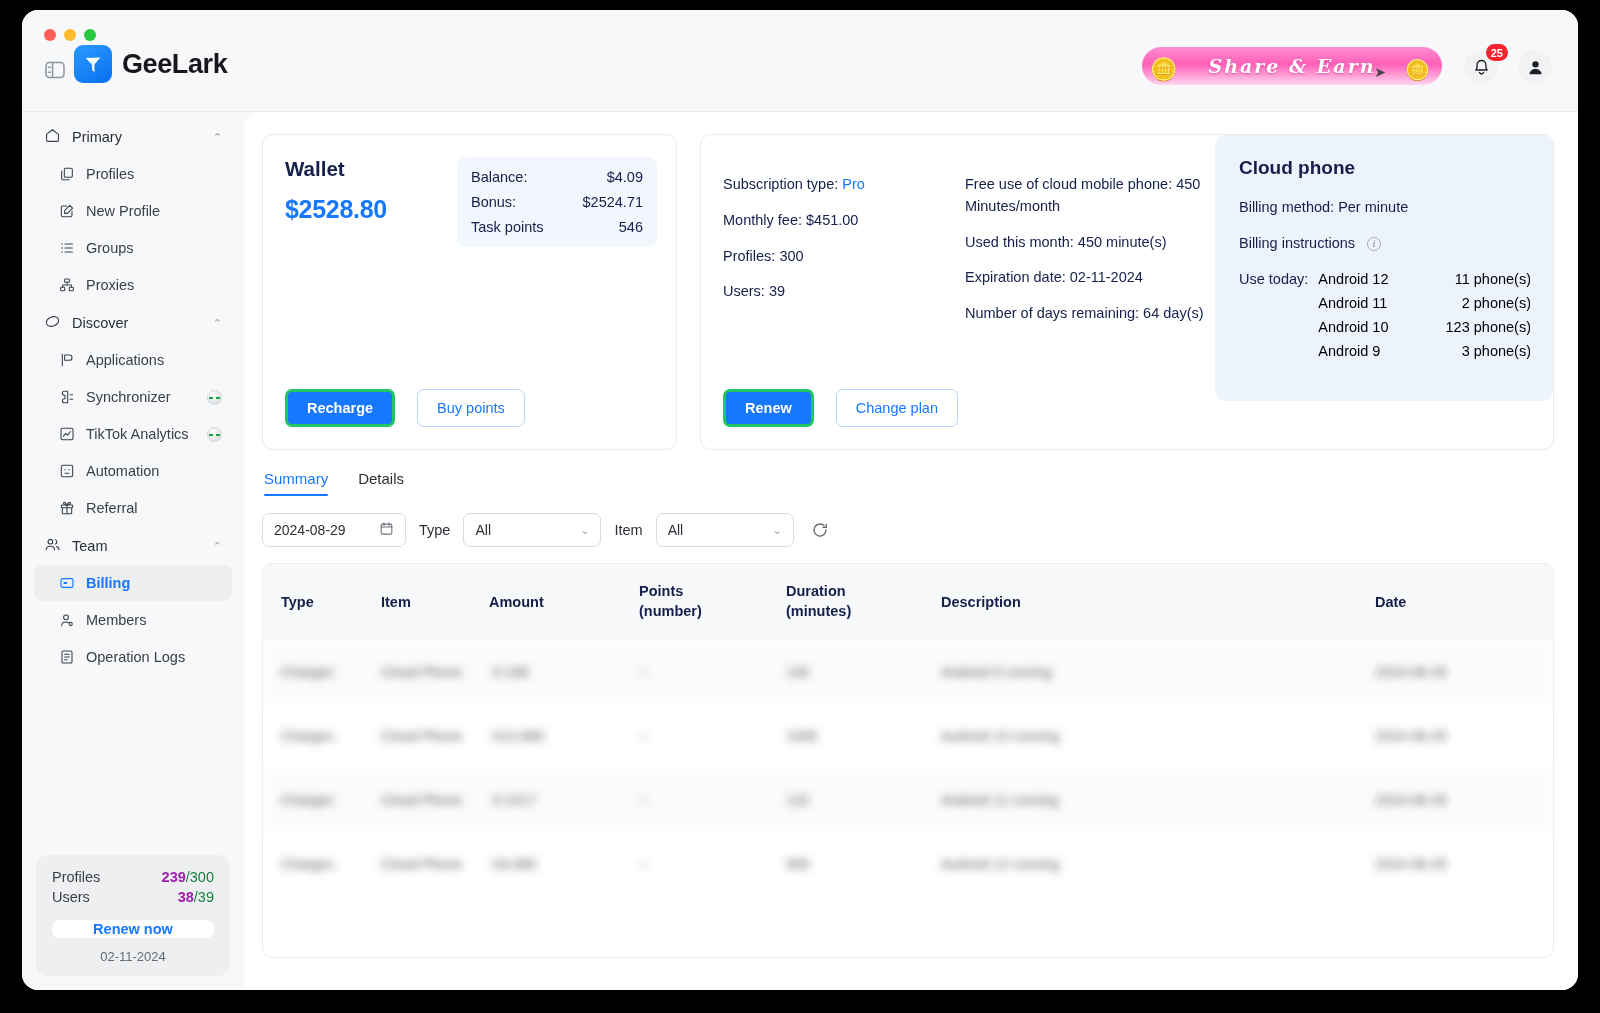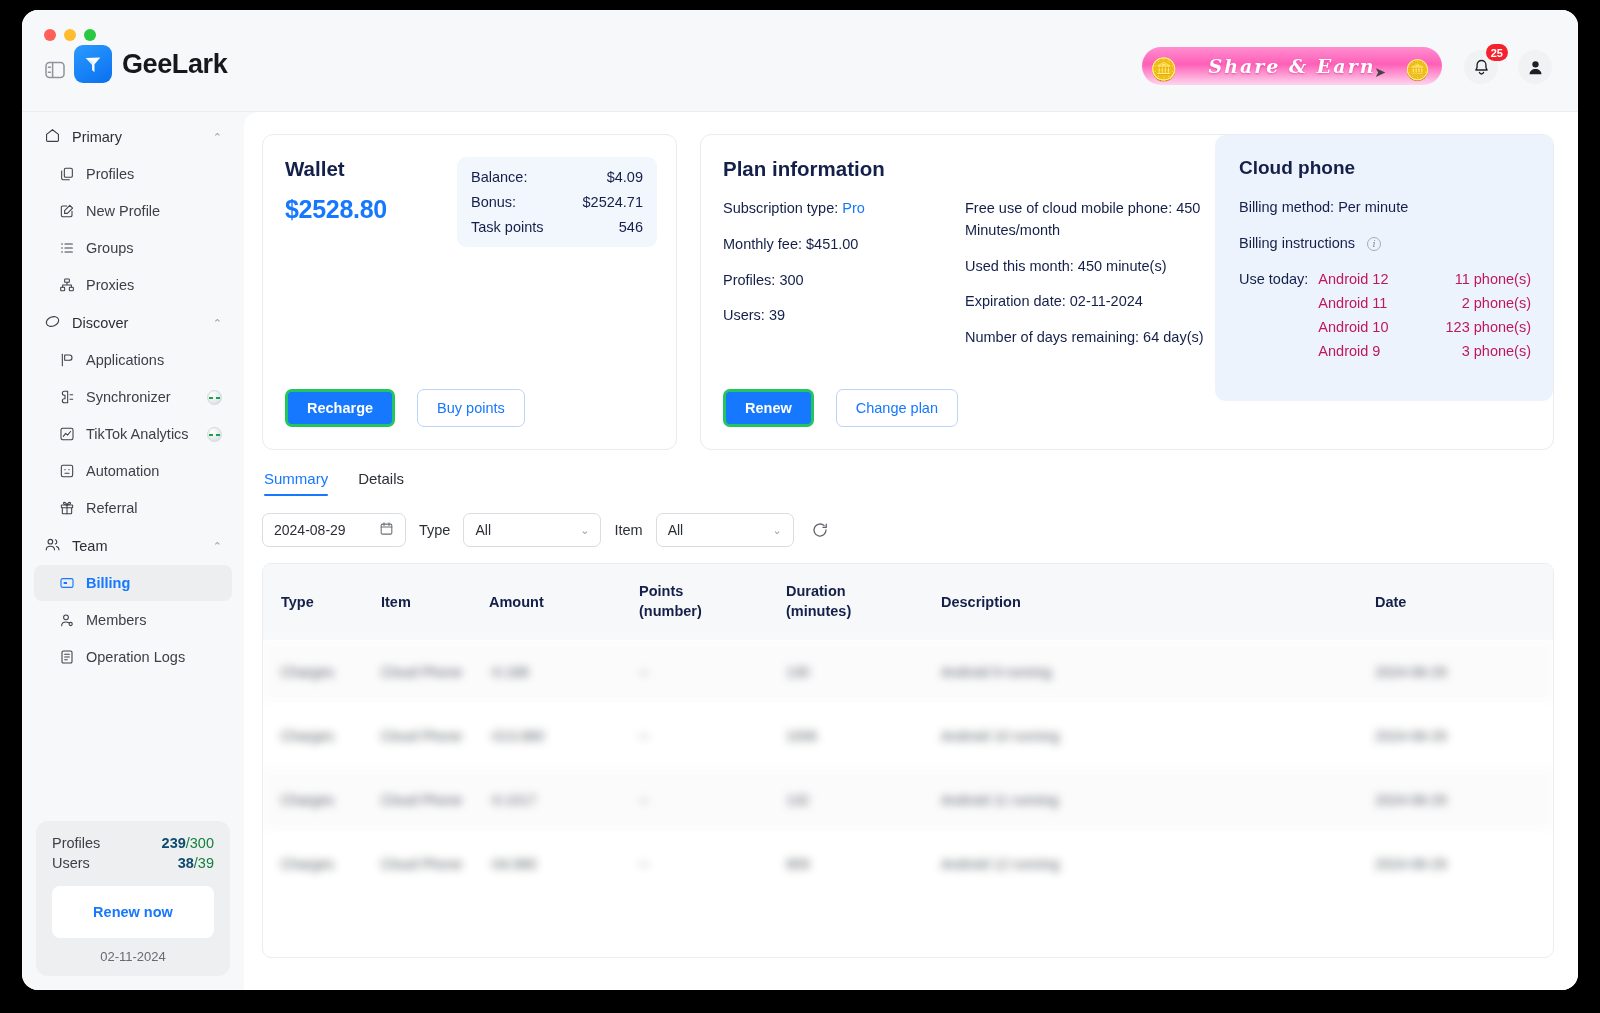--- a/index.html
+++ b/index.html
@@ -123,24 +123,24 @@
   .nav-badge::after { right: 1px; }
 
   .sidebar-footer {
     position: absolute; left: 14px; right: 14px; bottom: 14px;
     background: #eeeff1; border-radius: 12px; padding: 14px 16px 12px;
   }
   .quota-row {
     display: flex; justify-content: space-between; align-items: baseline;
     font-size: 14.5px; color: #3c4149; margin-bottom: 4px;
   }
-  .quota-row .num { color: #0c4a6e; font-weight: 600; text-align: right; }
+  .quota-row .num { color: #a21caf; font-weight: 600; text-align: right; }
   .quota-row .den { color: #15803d; }
   .renew-now {
-    margin-top: 11px; width: 100%; height: 52px;
+    margin-top: 11px; width: 100%; height: 18px;
     background: #ffffff; border: none; border-radius: 8px;
     color: #1677ff; font-size: 14.5px; font-weight: 700;
     font-family: "Liberation Sans", sans-serif; cursor: pointer;
   }
   .footer-date { text-align: center; margin-top: 11px; font-size: 13px; color: #656b73; }
 
   
   .main {
     flex: 1; background: #ffffff;
     border-top-left-radius: 14px;
@@ -205,21 +205,21 @@
     width: 338px; height: 266px;
     background: #edf3fd; border-radius: 11px; padding: 22px 22px 0 24px;
   }
   .cloud-title { font-size: 19px; font-weight: 700; color: #15204a; }
   .cloud-line { font-size: 14.5px; color: #15204a; margin-top: 20px; }
   .cloud-use { display: flex; margin-top: 20px; }
   .cloud-use-label { font-size: 14.5px; color: #15204a; white-space: nowrap; }
   .cloud-use-list { flex: 1; margin-left: 10px; }
   .cloud-use-row {
     display: flex; justify-content: space-between;
-    font-size: 14.5px; color: #be185d; margin-bottom: 8px;
+    font-size: 14.5px; color: #000000; margin-bottom: 8px;
   }
   .cloud-use-row .os { min-width: 90px; }
   .cloud-use-row .cnt { text-align: right; }
 
   
   .tabs { display: flex; gap: 30px; margin-top: 20px; padding-left: 2px; }
   .tab {
     font-size: 15px; color: #2b2f36; padding-bottom: 9px;
     cursor: pointer; position: relative;
   }
@@ -540,21 +540,20 @@
             </div>
           </div>
 
           <div class="btn-row">
             <button class="btn btn-primary">Recharge</button>
             <button class="btn btn-ghost">Buy points</button>
           </div>
         </div>
 
         <div class="card card-plan">
-          <div class="card-title">Plan information</div>
 
           <div class="plan-cols">
             <div class="plan-col-l">
               <div class="plan-line">
                 <span>Subscription type:</span>
                 <span class="val-accent">Pro</span>
               </div>
               <div class="plan-line">Monthly fee: $451.00</div>
               <div class="plan-line">Profiles: 300</div>
               <div class="plan-line">Users: 39</div>

